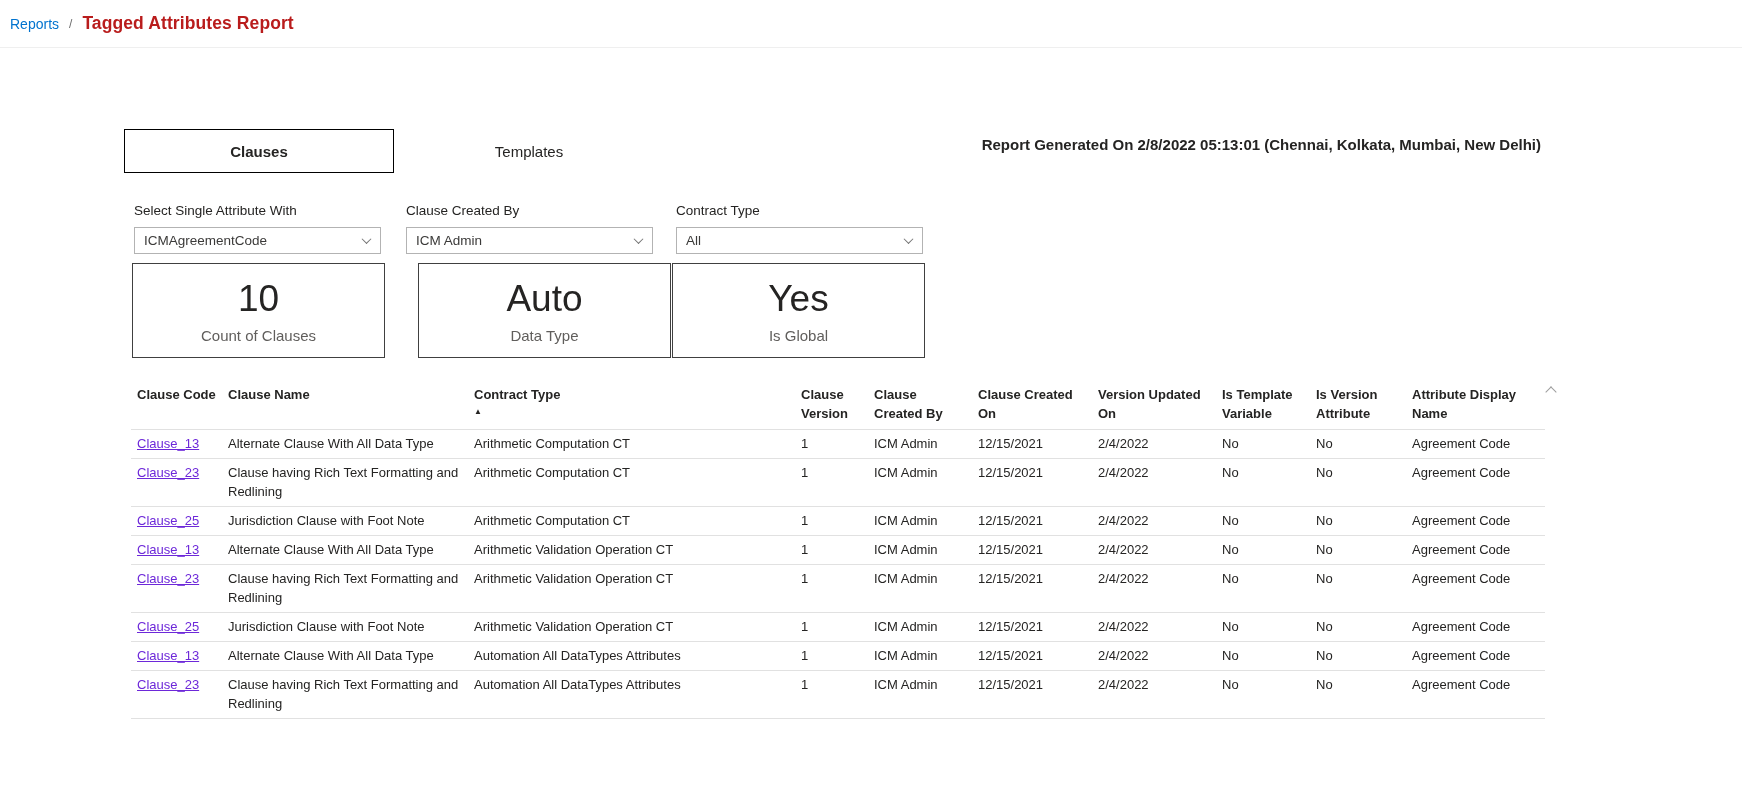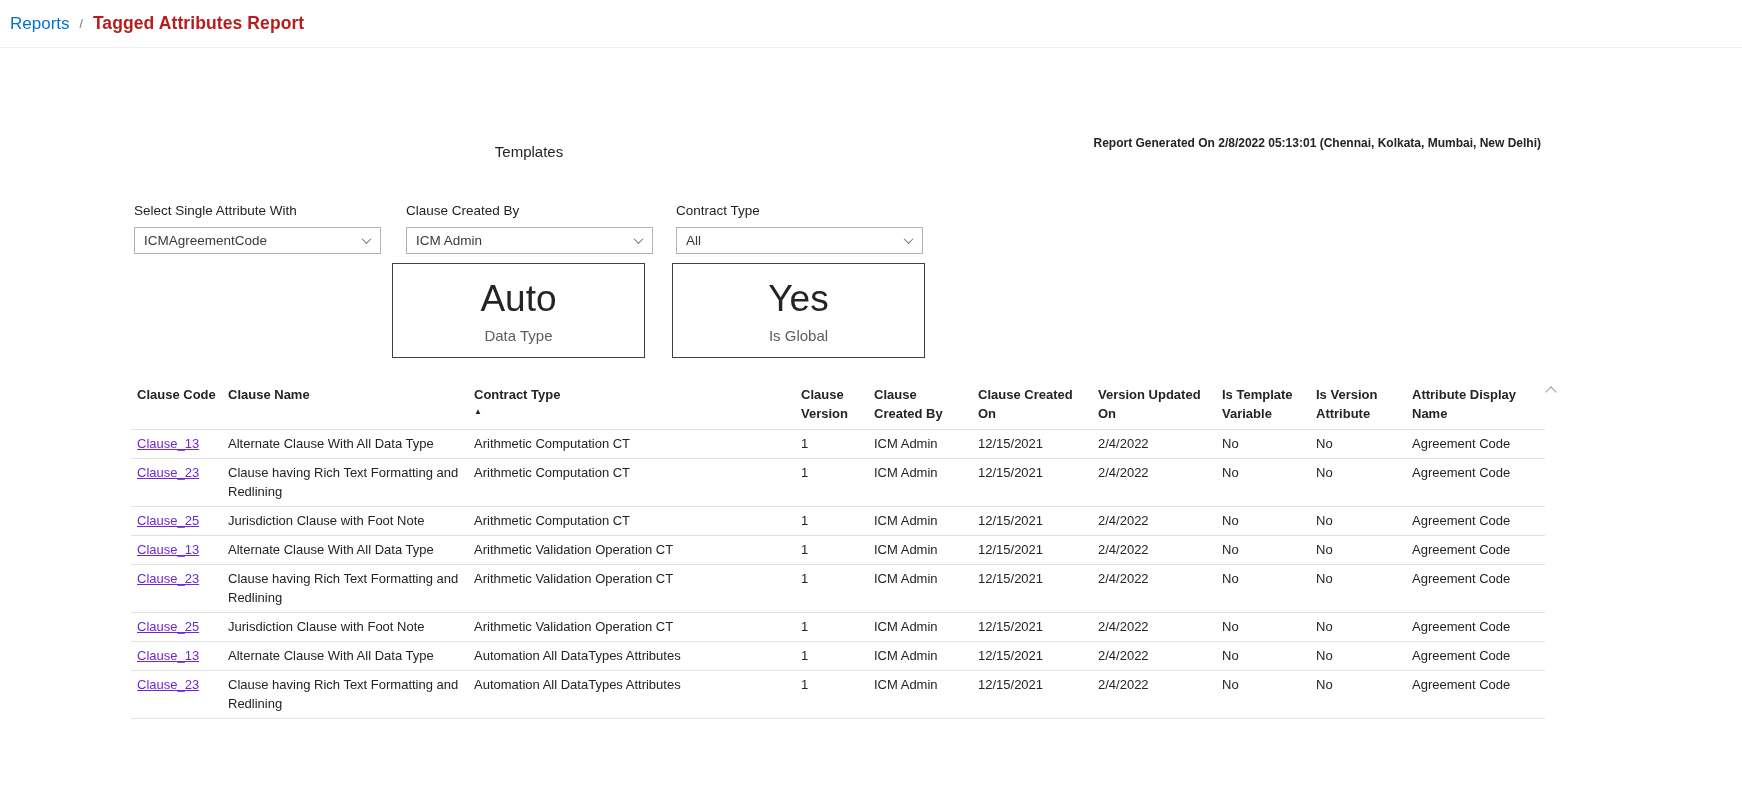--- a/index.html
+++ b/index.html
@@ -11,36 +11,36 @@
     overflow:hidden;
   }
   .page { position:relative; width:1742px; height:799px; background:#ffffff; }
 
   
   .topbar {
     position:absolute; top:0; left:0; right:0; height:48px;
     display:flex; align-items:center; padding-left:10px;
     border-bottom:1px solid #efefef; background:#ffffff;
   }
-  .crumb-reports { font-size:17px; color:#0073cf; cursor:pointer; text-decoration:none; }
+  .crumb-reports { font-size:14px; color:#0073cf; cursor:pointer; text-decoration:none; }
   .crumb-sep { font-size:12px; color:#6e6e6e; margin:0 10px; }
   .page-title { font-size:17.5px; font-weight:600; color:#b91c1c; letter-spacing:.1px; }
 
   
   .tab {
     position:absolute; top:129px; width:270px; height:44px;
     display:flex; align-items:center; justify-content:center;
     font-size:15px; cursor:pointer; background:#ffffff;
   }
   .tab.active { left:124px; border:1px solid #000000; font-weight:bold; }
   .tab.inactive { left:394px; font-weight:normal; }
 
   .report-generated {
     position:absolute; top:136px; right:201px;
-    font-size:12px; font-weight:bold; color:#252423; white-space:nowrap;
+    font-size:15px; font-weight:bold; color:#252423; white-space:nowrap;
   }
 
   
   .filter-group { position:absolute; top:203px; width:247px; }
   .filter-group.f1 { left:134px; }
   .filter-group.f2 { left:406px; }
   .filter-group.f3 { left:676px; }
   .filter-label { font-size:13.5px; color:#252423; margin-bottom:9px; }
   .combo {
     height:27px; border:1px solid #b3b3b3; background:#ffffff;
@@ -55,21 +55,21 @@
   }
 
   
   .card {
     position:absolute; top:263px; width:253px; height:95px;
     border:1px solid #404040; background:#ffffff;
     display:flex; flex-direction:column; align-items:center; justify-content:flex-start;
     padding-top:12px;
   }
   .card.c1 { left:132px; }
-  .card.c2 { left:392px; }
+  .card.c2 { left:418px; }
   .card.c3 { left:672px; }
   .card-value { font-size:37px; line-height:46px; color:#252423; }
   .card-label { font-size:15px; line-height:22px; color:#605e5c; margin-top:3px; }
 
   
   .table-wrap { position:absolute; left:131px; top:378px; width:1414px; }
   table { border-collapse:collapse; table-layout:fixed; width:1414px; font-size:13px; }
   th {
     text-align:left; vertical-align:top; font-weight:bold; color:#252423;
     padding:7px 6px 6px 6px; line-height:19px; cursor:pointer;
@@ -107,20 +107,21 @@
 <body>
 
 <div class="page">
 
   <div class="topbar">
     <a class="crumb-reports">Reports</a>
     <span class="crumb-sep">/</span>
     <span class="page-title">Tagged Attributes Report</span>
   </div>
 
+  <div class="tab active">Clauses</div>
   <div class="tab inactive">Templates</div>
 
   <div class="report-generated">Report Generated On 2/8/2022 05:13:01 (Chennai, Kolkata, Mumbai, New Delhi)</div>
 
   <div class="filter-group f1">
     <div class="filter-label">Select Single Attribute With</div>
     <div class="combo">
       <span class="combo-value">ICMAgreementCode</span>
       <span class="chevron-down"></span>
     </div>
@@ -133,20 +134,24 @@
     </div>
   </div>
   <div class="filter-group f3">
     <div class="filter-label">Contract Type</div>
     <div class="combo">
       <span class="combo-value">All</span>
       <span class="chevron-down"></span>
     </div>
   </div>
 
+  <div class="card c1">
+    <div class="card-value">10</div>
+    <div class="card-label">Count of Clauses</div>
+  </div>
   <div class="card c2">
     <div class="card-value">Auto</div>
     <div class="card-label">Data Type</div>
   </div>
   <div class="card c3">
     <div class="card-value">Yes</div>
     <div class="card-label">Is Global</div>
   </div>
 
   <div class="table-wrap">

